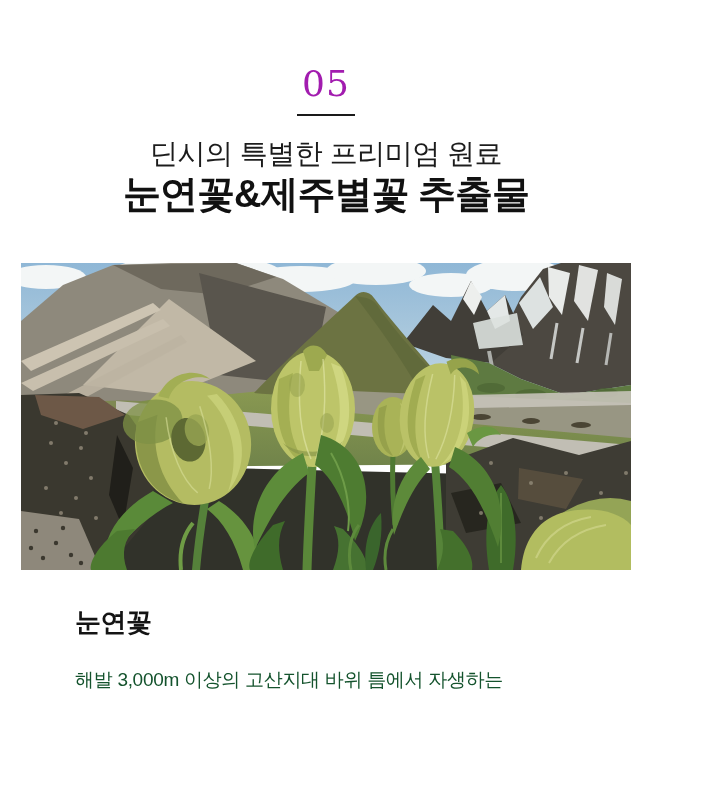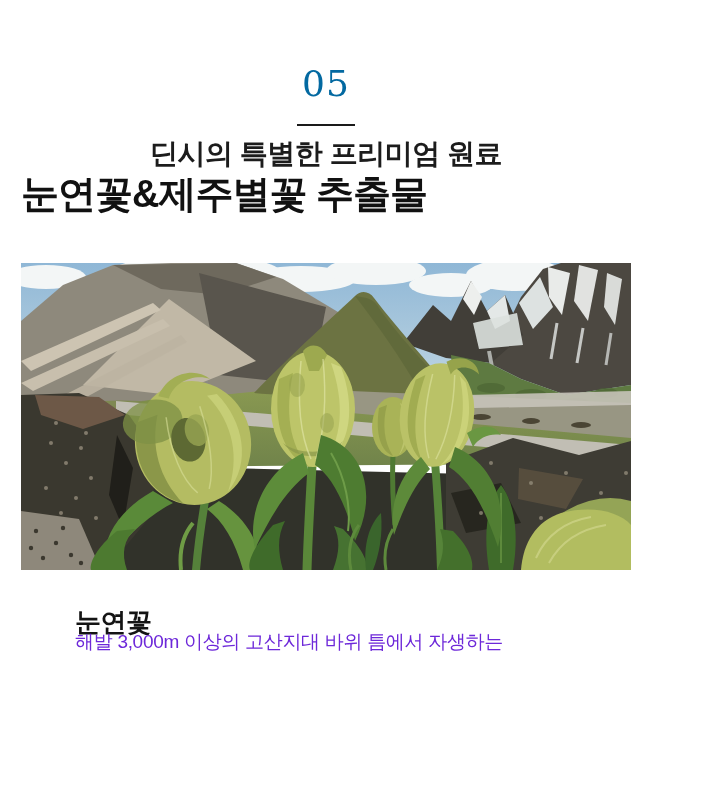--- a/index.html
+++ b/index.html
@@ -6,42 +6,42 @@
   body{
     width:705px;height:802px;background:#ffffff;position:relative;
     overflow:hidden;font-family:"Liberation Sans","DejaVu Sans",sans-serif;
     -webkit-font-smoothing:antialiased;
   }
   .container{position:absolute;left:21px;top:0;width:610px;height:802px;}
 
   .section-number-wrap{position:absolute;left:0;top:66px;width:610px;text-align:center;}
   .section-number{
     display:inline-block;font-family:"DejaVu Serif","Liberation Serif",serif;
-    font-size:36px;font-weight:400;color:#0369a1;letter-spacing:1px;
-    padding:0 5px 22px 5px;border-bottom:2px solid #1a1a1a;line-height:1.0;
+    font-size:36px;font-weight:400;color:#a21caf;letter-spacing:1px;
+    padding:0 5px 12px 5px;border-bottom:2px solid #1a1a1a;line-height:1.0;
   }
   .subtitle{
     position:absolute;left:0;top:137px;width:610px;text-align:center;
-    font-size:28px;font-weight:700;color:#1c1c1c;letter-spacing:-0.5px;line-height:34px;
+    font-size:28px;font-weight:400;color:#1c1c1c;letter-spacing:-0.5px;line-height:34px;
   }
   .main-title{
-    position:absolute;left:0;top:171px;width:610px;text-align:left;
+    position:absolute;left:0;top:171px;width:610px;text-align:center;
     font-size:38px;font-weight:800;color:#111111;letter-spacing:-1px;line-height:46px;
   }
 
   .photo-frame{position:absolute;left:0;top:263px;width:610px;height:307px;overflow:hidden;}
   .photo-frame svg{display:block;width:610px;height:307px;}
 
   .info-heading{
     position:absolute;left:54px;top:606px;
     font-size:26px;font-weight:800;color:#141414;letter-spacing:-0.5px;line-height:32px;
   }
   .info-body{
-    position:absolute;left:54px;top:627px;width:556px;
-    font-size:19px;font-weight:400;color:#6d28d9;letter-spacing:-0.3px;line-height:29px;
+    position:absolute;left:54px;top:665px;width:556px;
+    font-size:19px;font-weight:400;color:#14532d;letter-spacing:-0.3px;line-height:29px;
   }
 </style>
 </head>
 <body>
 
 <div class="container">
 
   <div class="section-number-wrap">
     <span class="section-number">05</span>
   </div>

